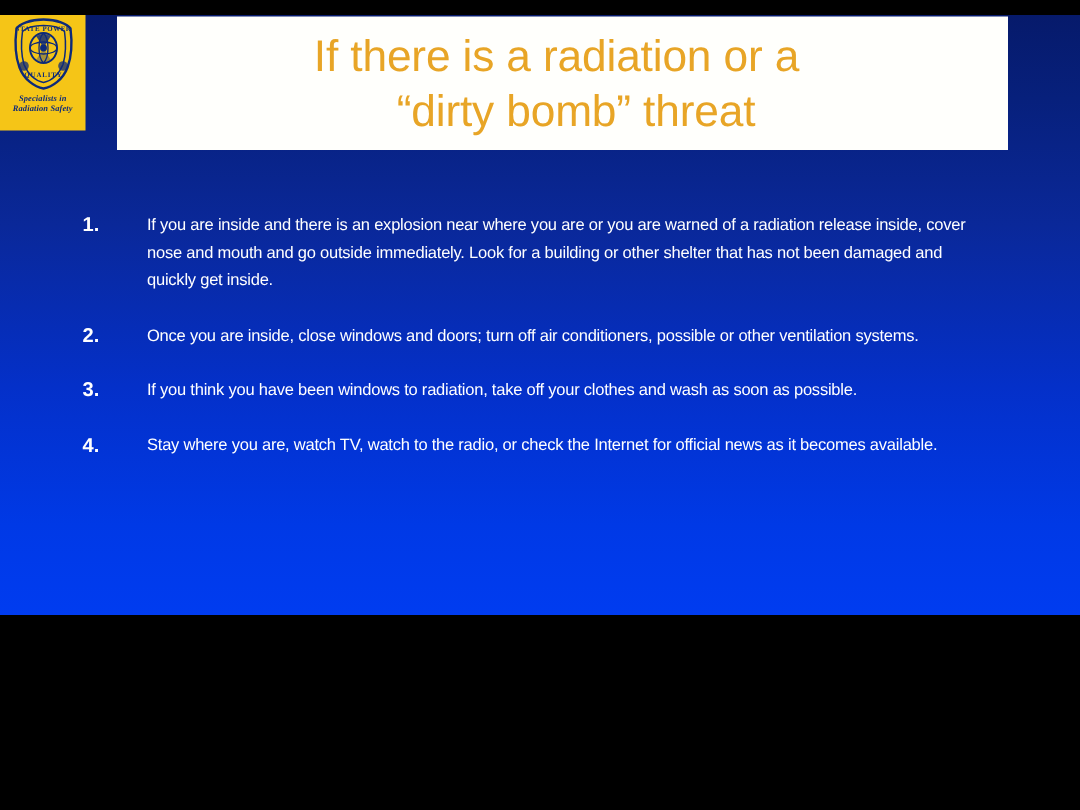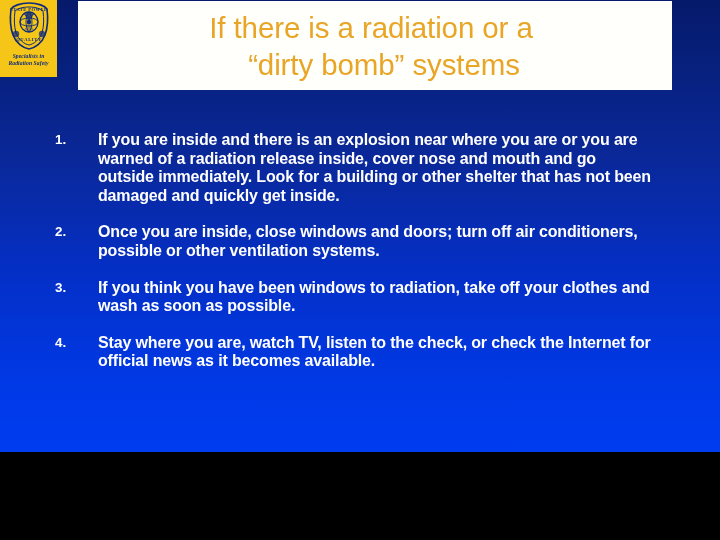--- a/index.html
+++ b/index.html
@@ -3,30 +3,31 @@
 <meta charset="utf-8">
 <style>
   html, body {
     margin: 0;
     padding: 0;
     background: #000;
   }
   #slide {
     position: relative;
     width: 720px;
-    height: 452px;
+    height: 400px;
     overflow: hidden;
     background: linear-gradient(to bottom,
        #061a6b 0%,
        #07207c 14%,
        #0a2899 35%,
        #0430c9 62%,
        #0039e6 85%,
        #003cf0 100%);
     font-family: "Liberation Sans", sans-serif;
+    margin-top: 10px;
   }
 
   
   #logo-block {
     position: absolute;
     left: 0px;
     top: 0px;
     width: 57px;
     height: 77px;
     background: #F5C517;
@@ -96,22 +97,22 @@
     flex: 0 0 auto;
     width: 43px;
     color: #ffffff;
     font-size: 13.4px;
     font-weight: bold;
     line-height: 18.6px;
   }
   .item-text {
     flex: 1 1 auto;
     color: #ffffff;
-    font-size: 16px;
-    font-weight: bold;
+    font-size: 11px;
+    font-weight: normal;
     line-height: 18.6px;
     letter-spacing: -0.15px;
   }
   #item-0 .item-text { width: 543px; }
   #item-1 { margin-top: 7px; }
   #item-2 { margin-top: 7px; }
   #item-3 { margin-top: 7px; }
 </style>
 </head>
 <body>
@@ -136,21 +137,21 @@
       </svg>
     </div>
     <div id="logo-tagline">
       <div>Specialists in</div>
       <div>Radiation Safety</div>
     </div>
   </div>
 
   <div id="title-box">
     <div class="title-line" id="title-line-1">If there is a radiation or a</div>
-    <div class="title-line" id="title-line-2">“dirty bomb” systems</div>
+    <div class="title-line" id="title-line-2">“dirty bomb” threat</div>
   </div>
 
   <div id="body-list">
 
     <div class="list-item" id="item-0">
       <div class="item-num">1.</div>
       <div class="item-text">If you are inside and there is an explosion near where you are or you are warned of a radiation release inside, cover nose and mouth and go outside immediately. Look for a building or other shelter that has not been damaged and quickly get inside.</div>
     </div>
 
     <div class="list-item" id="item-1">
@@ -158,17 +159,17 @@
       <div class="item-text">Once you are inside, close windows and doors; turn off air conditioners, possible or other ventilation systems.</div>
     </div>
 
     <div class="list-item" id="item-2">
       <div class="item-num">3.</div>
       <div class="item-text">If you think you have been windows to radiation, take off your clothes and wash as soon as possible.</div>
     </div>
 
     <div class="list-item" id="item-3">
       <div class="item-num">4.</div>
-      <div class="item-text">Stay where you are, watch TV, listen to the check, or check the Internet for official news as it becomes available.</div>
+      <div class="item-text">Stay where you are, watch TV, watch to the radio, or check the Internet for official news as it becomes available.</div>
     </div>
 
   </div>
 </div>
 
 </body></html>

